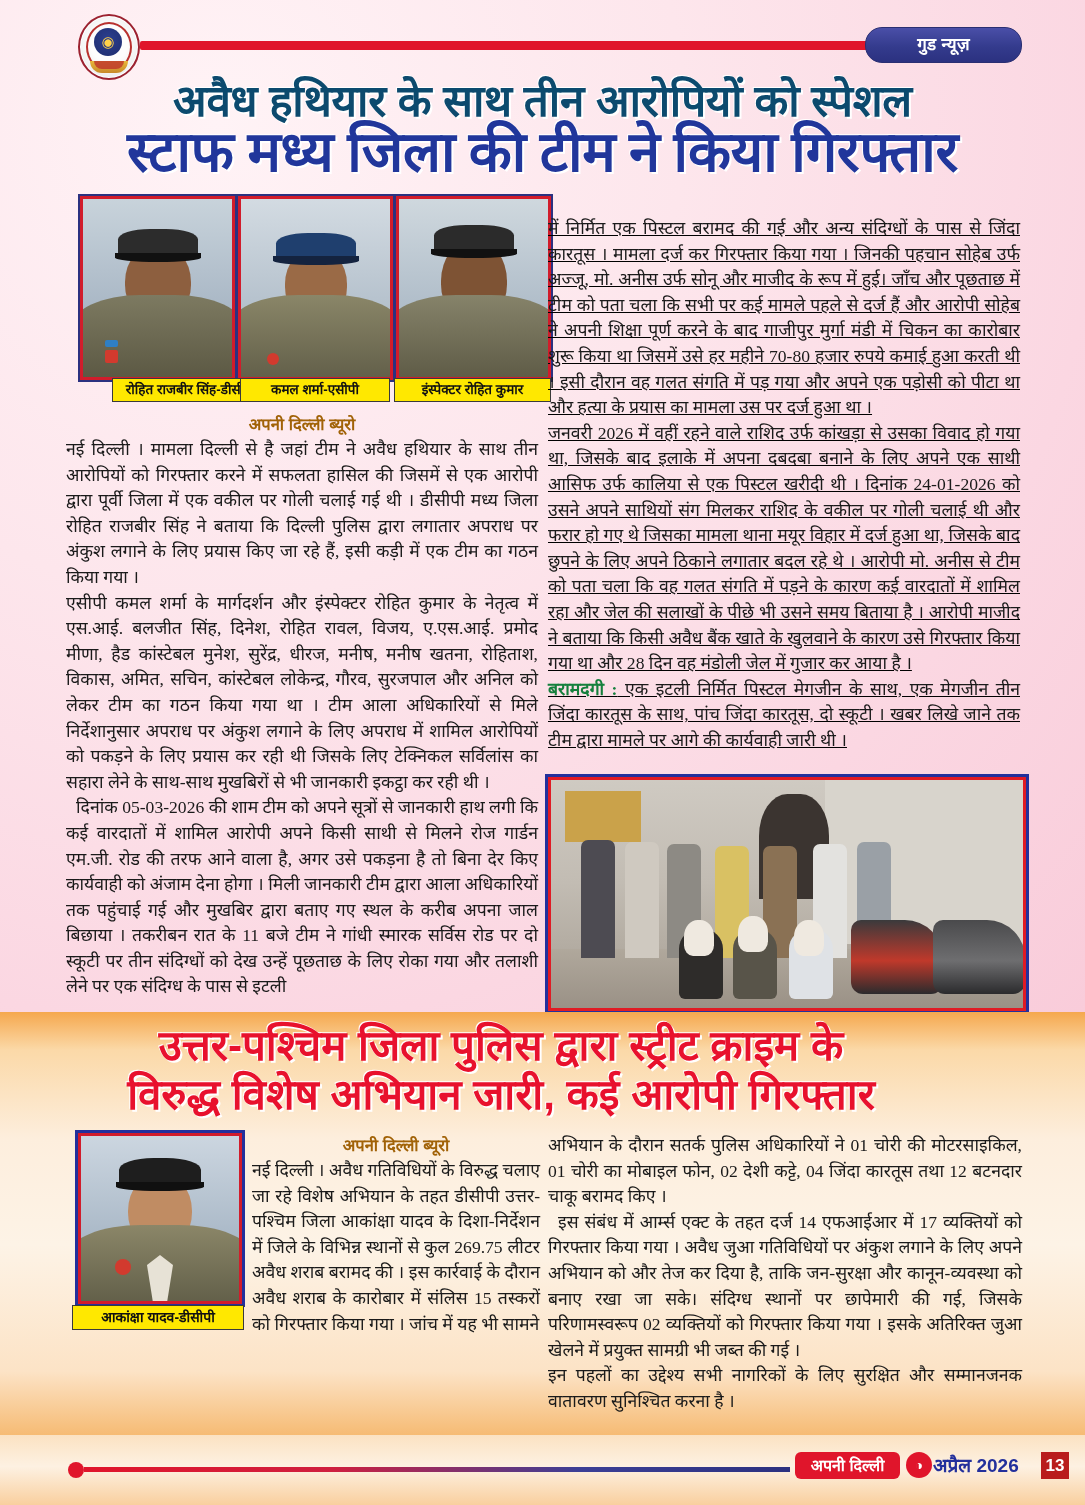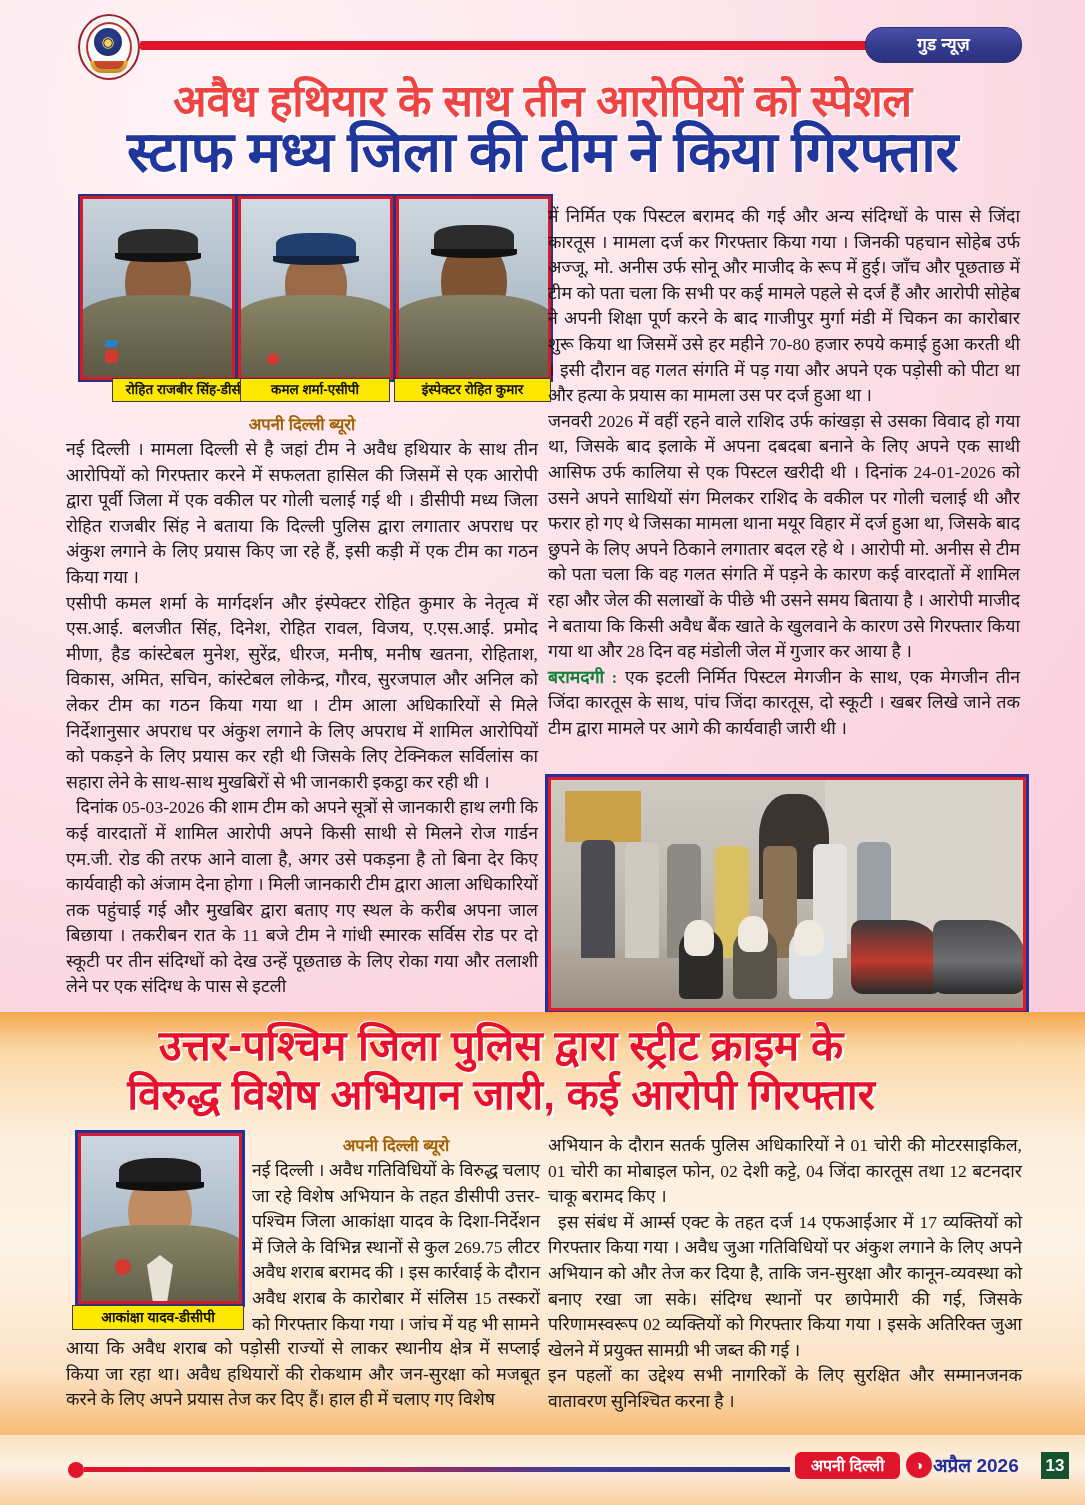--- a/index.html
+++ b/index.html
@@ -67,21 +67,21 @@
     border-radius:17px;
     border:1px solid #2a2f72;
     color:#fff;font-size:17px;font-weight:bold;line-height:34px;text-align:center;
     letter-spacing:.3px;
     font-family:"Liberation Sans","DejaVu Sans",sans-serif;
   }
 
   
   .h1wrap{position:absolute;left:0;top:76px;width:1085px;text-align:center;}
   .h1-l1{
-    font-size:44px;font-weight:bold;color:#ef4444;line-height:50px;
+    font-size:44px;font-weight:bold;color:#0c4a6e;line-height:50px;
     font-family:"Liberation Sans","DejaVu Sans",sans-serif;
     text-shadow:2px 2px 0 #ffffff, -1px -1px 0 #ffffff;
     letter-spacing:-.3px;
   }
   .h1-l2{
     font-size:56px;font-weight:bold;color:#21369b;line-height:52px;
     font-family:Liberation Serif, serif;
     text-shadow:2px 2px 0 #ffffff, -1px -1px 0 #ffffff;
     letter-spacing:-.3px;
   }
@@ -157,21 +157,21 @@
     font-size:16.5px;font-weight:bold;color:#a16207;text-align:center;margin:0 0 2px 0;
   }
   .body{
     font-size:17.6px;line-height:25.6px;color:#1a1a1a;text-align:justify;
     text-justify:inter-word;margin:0;
   }
   .body + .body{margin-top:0px;}
   .indent{text-indent:10px;}
 
   .col1a{position:absolute;left:66px;top:412px;width:472px;}
-  .col2a{position:absolute;left:548px;top:204px;width:472px;}
+  .col2a{position:absolute;left:548px;top:216px;width:472px;text-decoration:underline;}
 
   .redbar{
     margin:7px auto 6px auto;width:306px;height:27px;background:#e8112d;
     color:#fff;font-family:"Liberation Sans","DejaVu Sans",sans-serif;
     font-size:16px;font-weight:bold;line-height:27px;text-align:center;
   }
   .redlead{color:#15803d;font-weight:bold;}
 
   .col1b{position:absolute;left:252px;top:1133px;width:288px;}
   .col1b-wide{position:absolute;left:66px;top:1336px;width:474px;}
@@ -198,21 +198,21 @@
     line-height:26px;text-align:center;
     font-family:"Liberation Sans","DejaVu Sans",sans-serif;
   }
   .foot-date{
     position:absolute;left:933px;top:1452px;width:108px;height:27px;
     color:#23309c;font-family:"Liberation Sans","DejaVu Sans",sans-serif;
     font-size:19px;font-weight:bold;line-height:27px;text-align:left;
   }
   .foot-page{
     position:absolute;left:1041px;top:1452px;width:28px;height:27px;
-    background:#14532d;color:#fff;
+    background:#b91c1c;color:#fff;
     font-family:"Liberation Sans","DejaVu Sans",sans-serif;
     font-size:17px;font-weight:bold;line-height:27px;text-align:center;
   }
 </style>
 </head>
 <body>
 
 <div class="page">
 
   <div class="sec1"></div>
@@ -323,23 +323,20 @@
       <div style="position:absolute;left:50%;transform:translateX(-50%);bottom:0;width:26px;height:46px;background:#e7e2d6;clip-path:polygon(50% 0,100% 22%,78% 100%,22% 100%,0 22%);"></div>
       <div style="position:absolute;left:34px;bottom:26px;width:16px;height:16px;background:#d23a2e;border-radius:50%;"></div>
     </div>
   </div>
   <div class="cap2">आकांक्षा यादव-डीसीपी</div>
 
   <div class="col1b">
     <div class="byline">अपनी दिल्ली ब्यूरो</div>
     <p class="body">नई दिल्ली । अवैध गतिविधियों के विरुद्ध चलाए जा रहे विशेष अभियान के तहत डीसीपी उत्तर-पश्चिम जिला आकांक्षा यादव के दिशा-निर्देशन में जिले के विभिन्न स्थानों से कुल 269.75 लीटर अवैध शराब बरामद की । इस कार्रवाई के दौरान अवैध शराब के कारोबार में संलिस 15 तस्करों को गिरफ्तार किया गया । जांच में यह भी सामने</p>
   </div>
-  <div class="col1b-wide">
-    <p class="body">आया कि अवैध शराब को पड़ोसी राज्यों से लाकर स्थानीय क्षेत्र में सप्लाई किया जा रहा था।  अवैध हथियारों की रोकथाम और जन-सुरक्षा को मजबूत करने के लिए अपने प्रयास तेज कर दिए हैं। हाल ही में चलाए गए विशेष</p>
-  </div>
 
   <div class="col2b">
     <p class="body">अभियान के दौरान सतर्क पुलिस अधिकारियों ने 01 चोरी की मोटरसाइकिल, 01 चोरी का मोबाइल फोन, 02 देशी कट्टे, 04 जिंदा कारतूस तथा 12 बटनदार चाकू बरामद किए ।</p>
     <p class="body indent">इस संबंध में आर्म्स एक्ट के तहत दर्ज 14 एफआईआर में 17 व्यक्तियों को गिरफ्तार किया गया । अवैध जुआ गतिविधियों पर अंकुश लगाने के लिए अपने अभियान को और तेज कर दिया है, ताकि जन-सुरक्षा और कानून-व्यवस्था को बनाए रखा जा सके। संदिग्ध स्थानों पर छापेमारी की गई, जिसके परिणामस्वरूप 02 व्यक्तियों को गिरफ्तार किया गया । इसके अतिरिक्त जुआ खेलने में प्रयुक्त सामग्री भी जब्त की गई ।</p>
     <p class="body">इन पहलों का उद्देश्य सभी नागरिकों के लिए सुरक्षित और सम्मानजनक वातावरण सुनिश्चित करना है ।</p>
   </div>
 
   <div class="foot-dot"></div>
   <div class="foot-rule"></div>
   <div class="foot-badge">अपनी दिल्ली</div>

